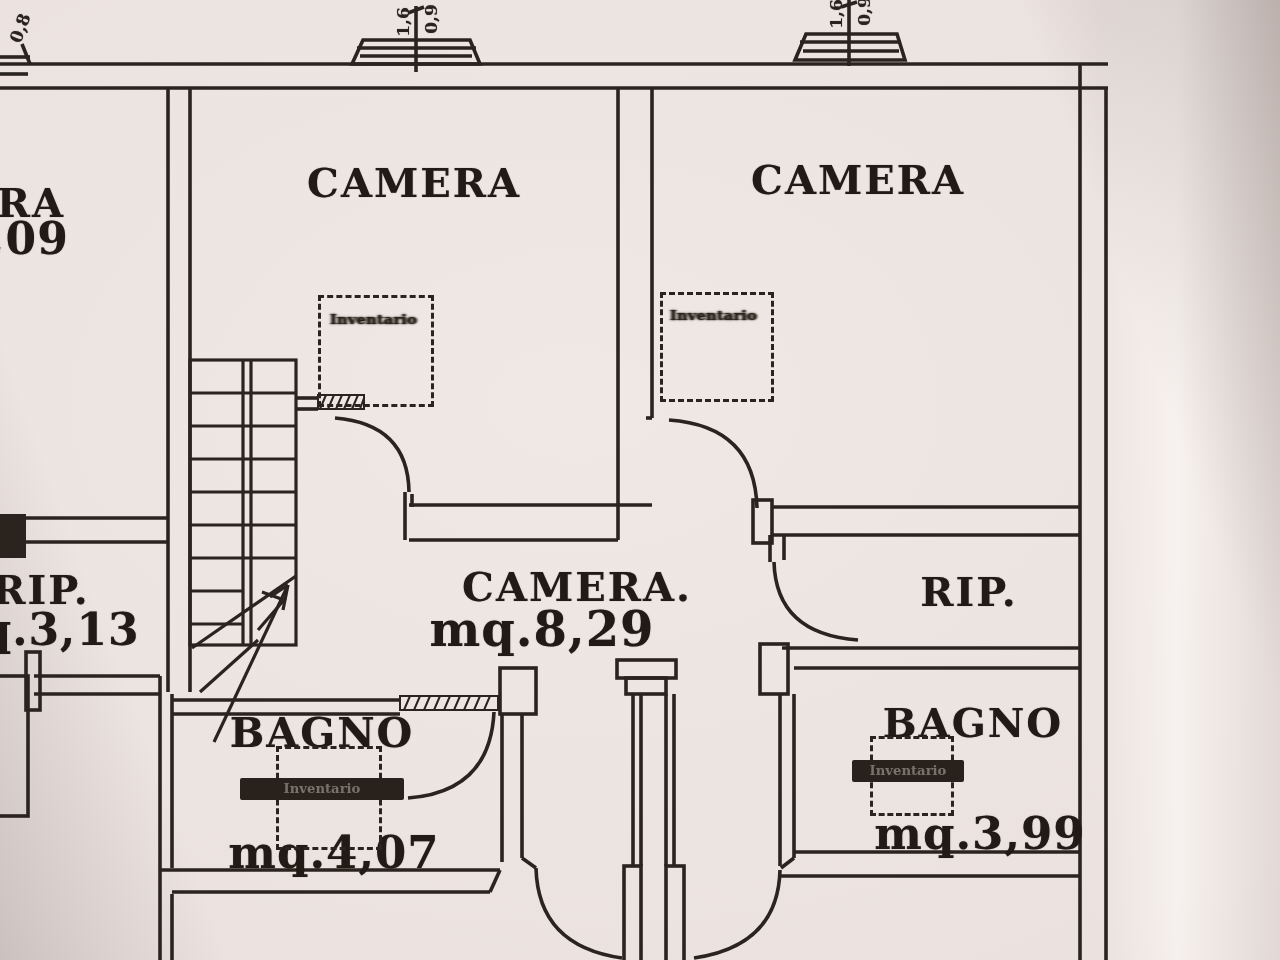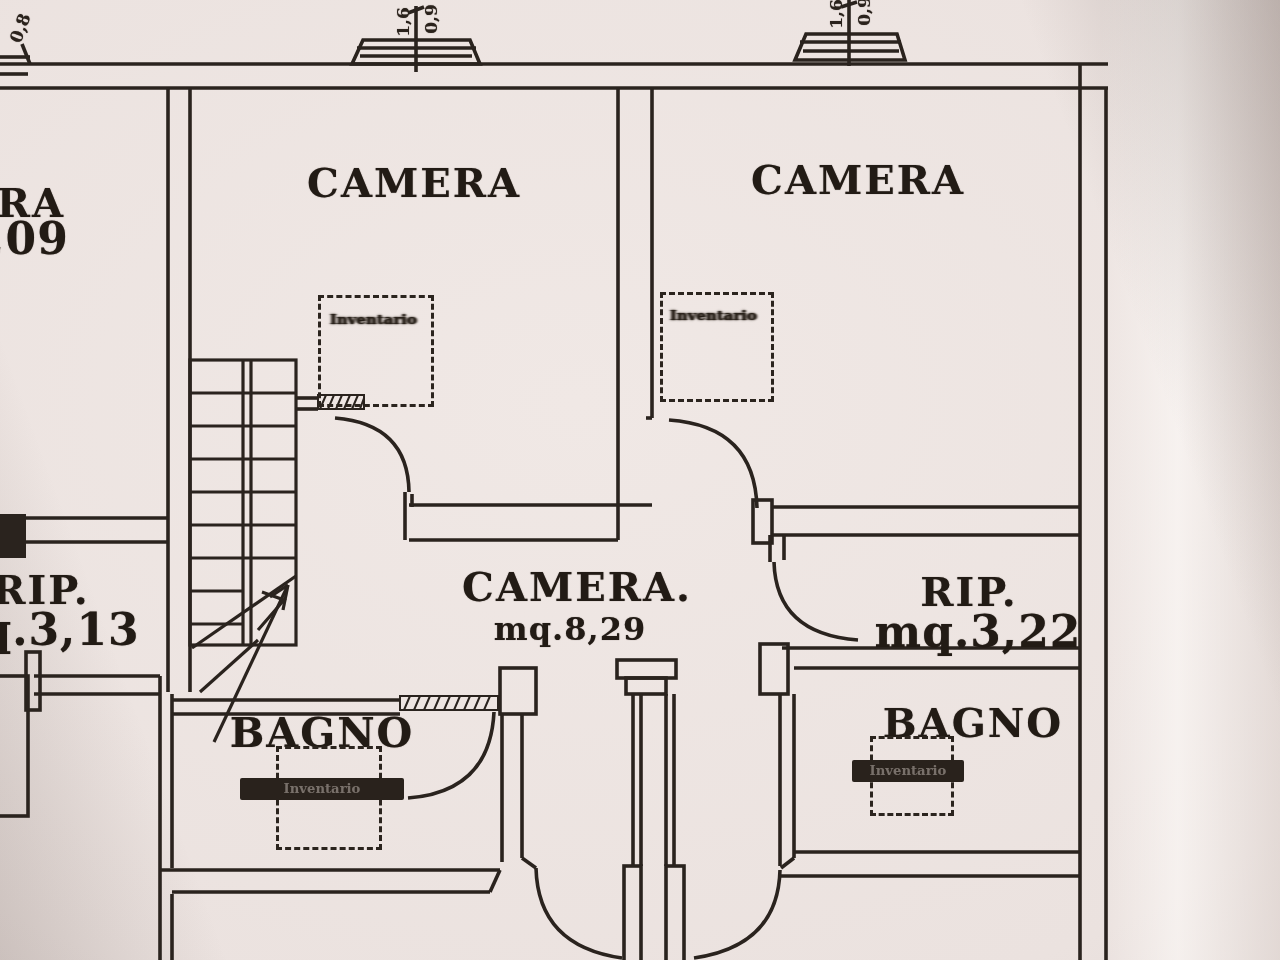--- a/index.html
+++ b/index.html
@@ -206,28 +206,29 @@
 
   <div class="lbl" style="left:858px;top:179px;font-size:40px">CAMERA</div>
 
   <div class="lbl" style="left:31px;top:202px;font-size:40px">RA</div>
   <div class="lbl num" style="left:29px;top:238px;font-size:44px">,09</div>
 
   <div class="lbl" style="left:41px;top:589px;font-size:40px">RIP.</div>
   <div class="lbl num" style="left:60px;top:629px;font-size:44px">q.3,13</div>
 
   <div class="lbl" style="left:577px;top:586px;font-size:40px">CAMERA.</div>
-  <div class="lbl num" style="left:570px;top:629px;font-size:32px">mq.8,29</div>
+  <div class="lbl num" style="left:542px;top:629px;font-size:48px">mq.8,29</div>
 
   <div class="lbl" style="left:969px;top:591px;font-size:40px">RIP.</div>
-  <div class="lbl num" style="left:978px;top:631px;font-size:44px">mq.3,22</div>
 
   <div class="lbl" style="left:322px;top:733px;font-size:41px">BAGNO</div>
+  <div class="lbl num" style="left:334px;top:852px;font-size:45px">mq.4,07</div>
 
   <div class="lbl" style="left:973px;top:722px;font-size:40px">BAGNO</div>
+  <div class="lbl num" style="left:980px;top:833px;font-size:45px">mq.3,99</div>
 
   <div class="stampbox" style="left:318px;top:295px;width:110px;height:106px"></div>
   <div class="stampword" style="left:373px;top:319px">Inventario</div>
 
   <div class="stampbox" style="left:660px;top:292px;width:108px;height:104px"></div>
   <div class="stampword" style="left:713px;top:315px">Inventario</div>
 
   <div class="stampbox" style="left:276px;top:746px;width:100px;height:98px"></div>
   <div class="band" style="left:240px;top:778px;width:164px;height:22px"></div>
   <div class="bandword" style="left:322px;top:789px">Inventario</div>

